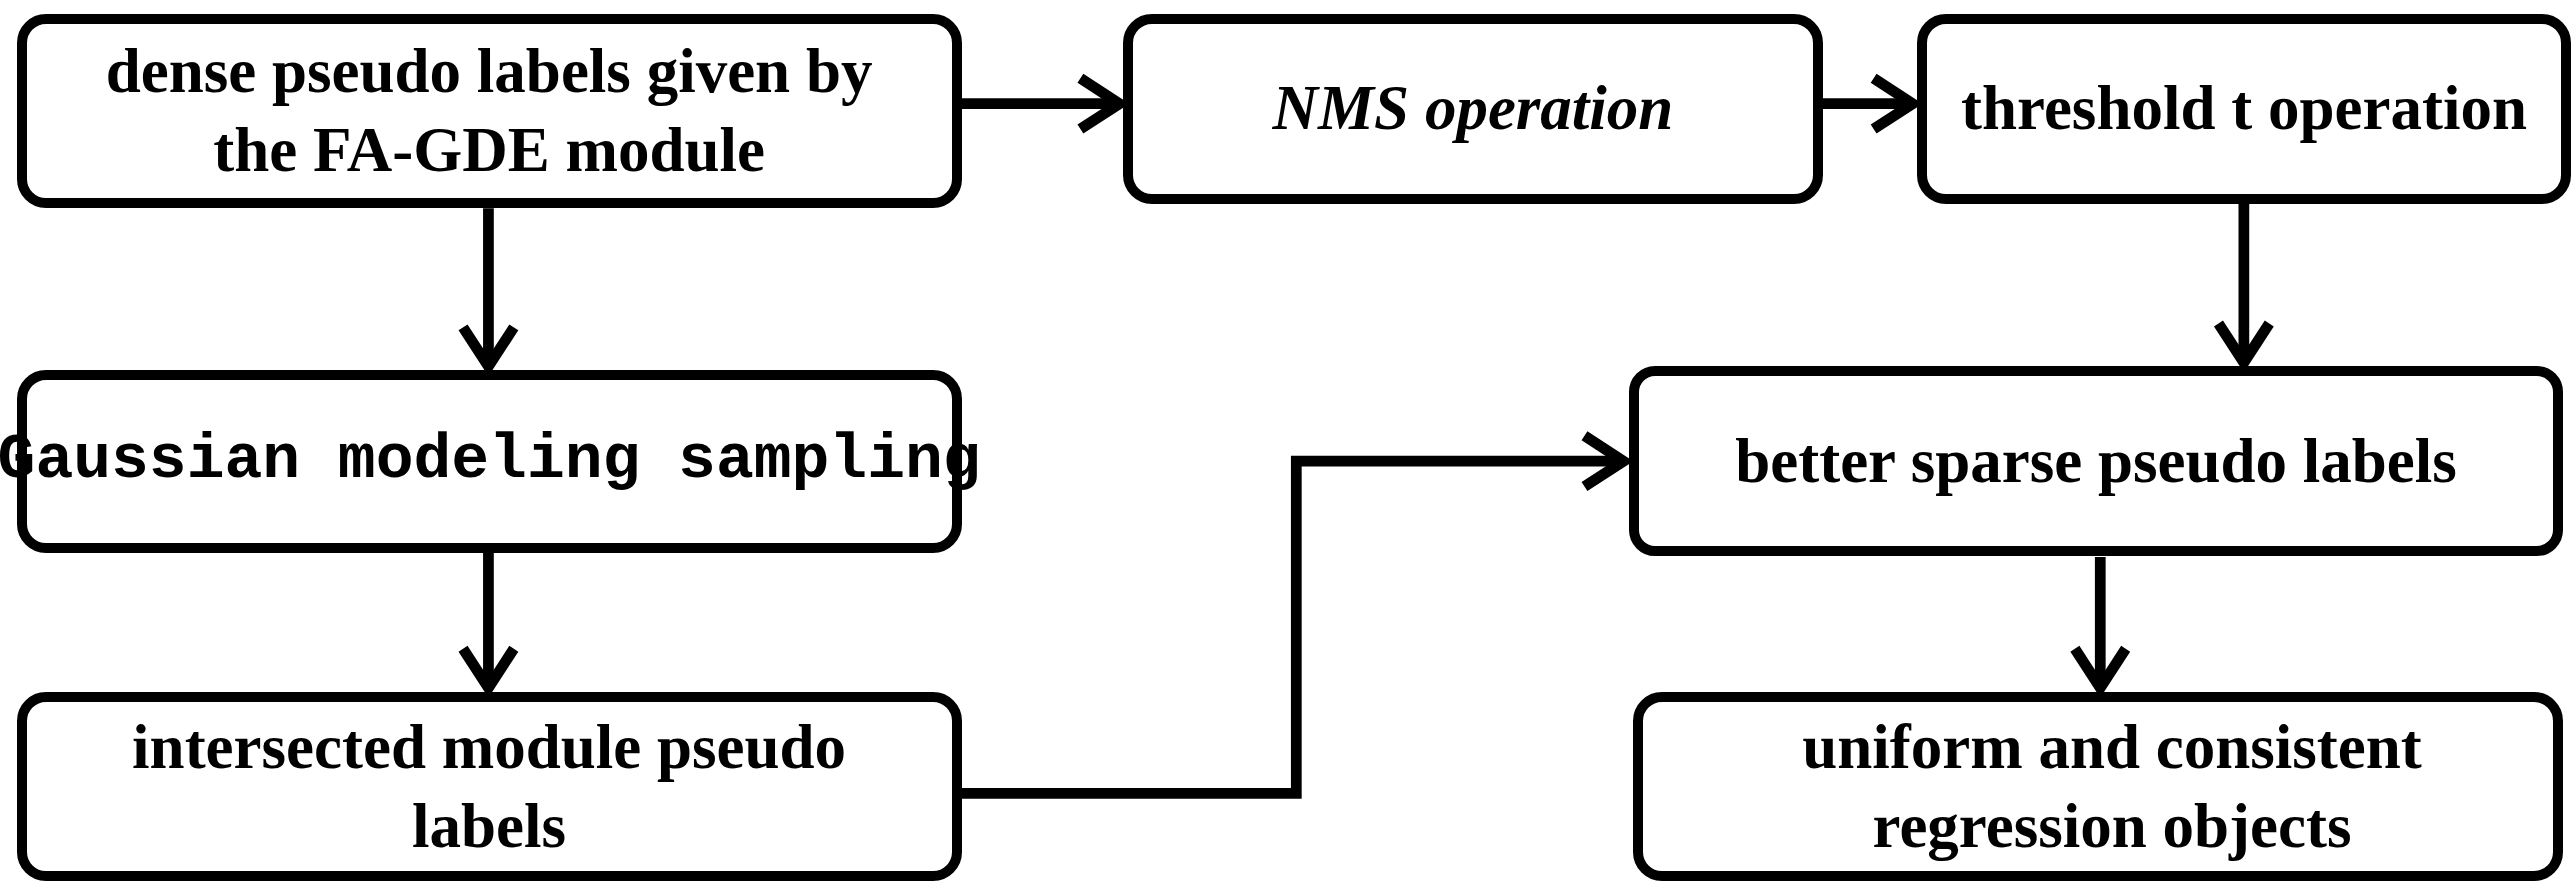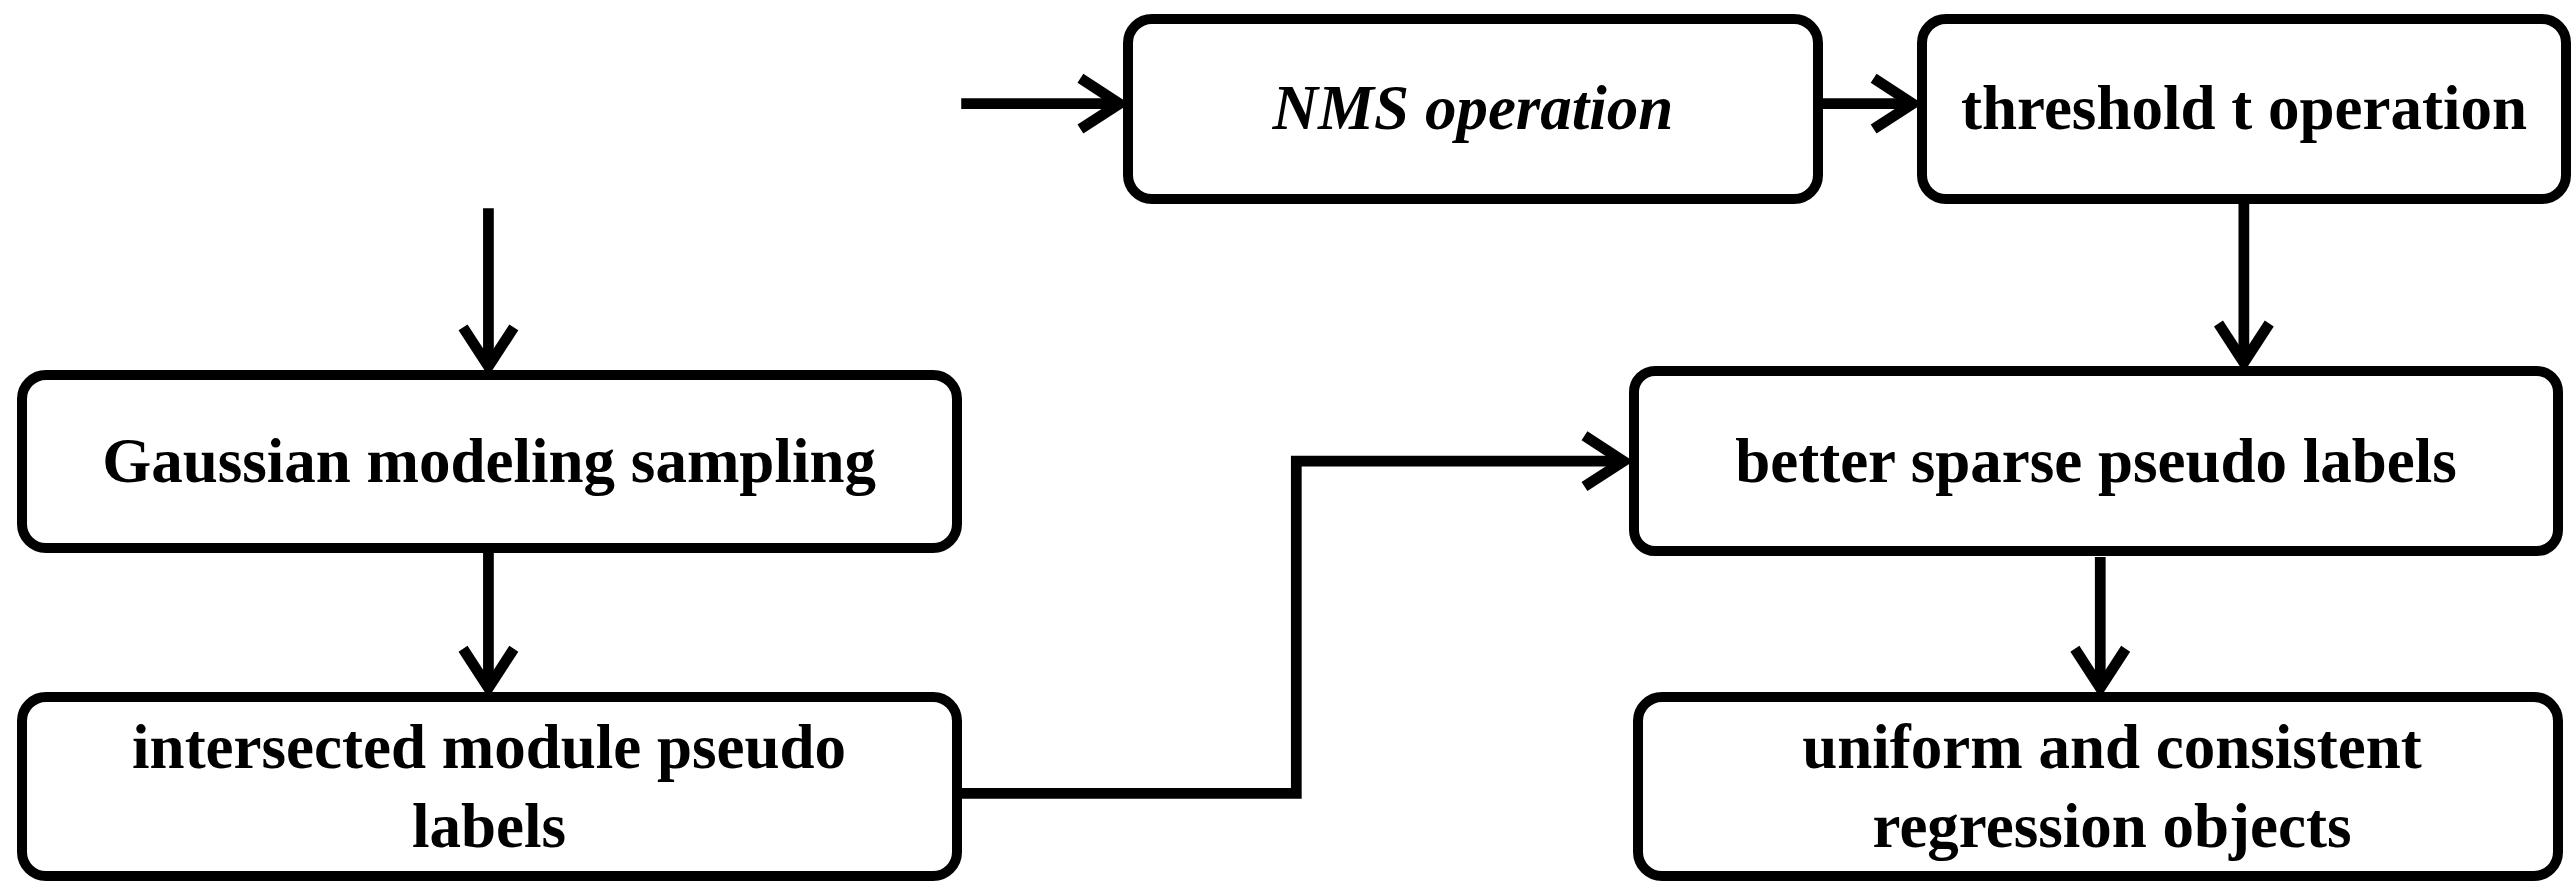--- a/index.html
+++ b/index.html
@@ -42,21 +42,21 @@
     font-weight: bold;
     font-size: 63px;
     line-height: 1.25;
     color: #000000;
   }
   .node .lbl { display: inline-block; }
 
   #node-dense       { left: 16.6px;   top: 13.7px;  width: 945px; height: 194px; }
   #node-nms         { left: 1123px; top: 13.7px;  width: 700px; height: 190px; font-style: italic; }
   #node-threshold   { left: 1917px; top: 13.7px;  width: 654px; height: 190px; }
-  #node-gaussian    { left: 16.6px;   top: 370px; width: 945px; height: 183px; }
+  #node-gaussian    { left: 16.6px;   top: 370px; width: 945px; height: 183px; font-family: Liberation Mono, monospace; }
   #node-better      { left: 1629px; top: 366px; width: 934px; height: 190px; border-radius: 26px; }
   #node-intersected { left: 16.6px;   top: 692px; width: 945px; height: 189px; }
   #node-uniform     { left: 1633px; top: 692px; width: 930px; height: 189px; padding-left: 28px; }
 
   #node-dense .lbl       { max-width: 811px; }
   #node-intersected .lbl { max-width: 781px; }
   #node-uniform .lbl     { max-width: 742px; }
   #node-nms .lbl,
   #node-threshold .lbl,
   #node-gaussian .lbl,
@@ -75,20 +75,23 @@
     </defs>
     <path d="M984,106 H1146" marker-end="url(#chevron-head)"></path>
     <path d="M1817,106 H1958" marker-end="url(#chevron-head)"></path>
     <path d="M500,213 V375" marker-end="url(#chevron-head)"></path>
     <path d="M2297,208 V371" marker-end="url(#chevron-head)"></path>
     <path d="M500,566 V704" marker-end="url(#chevron-head)"></path>
     <path d="M2150,570 V704" marker-end="url(#chevron-head)"></path>
     <path d="M984,812 H1327 V472 H1662" marker-end="url(#chevron-head)"></path>
   </svg>
 
+  <div class="node" id="node-dense">
+    <span class="lbl">dense pseudo labels given by the FA-GDE module</span>
+  </div>
 
   <div class="node" id="node-nms">
     <span class="lbl">NMS operation</span>
   </div>
 
   <div class="node" id="node-threshold">
     <span class="lbl">threshold t operation</span>
   </div>
 
   <div class="node" id="node-gaussian">

